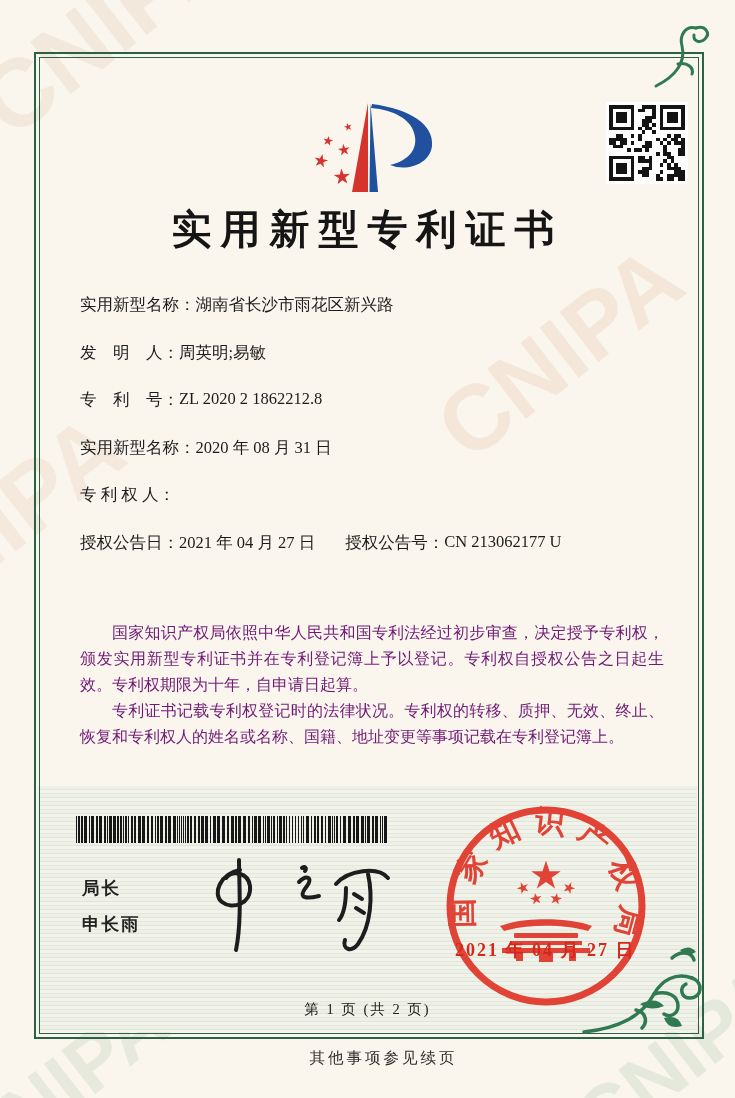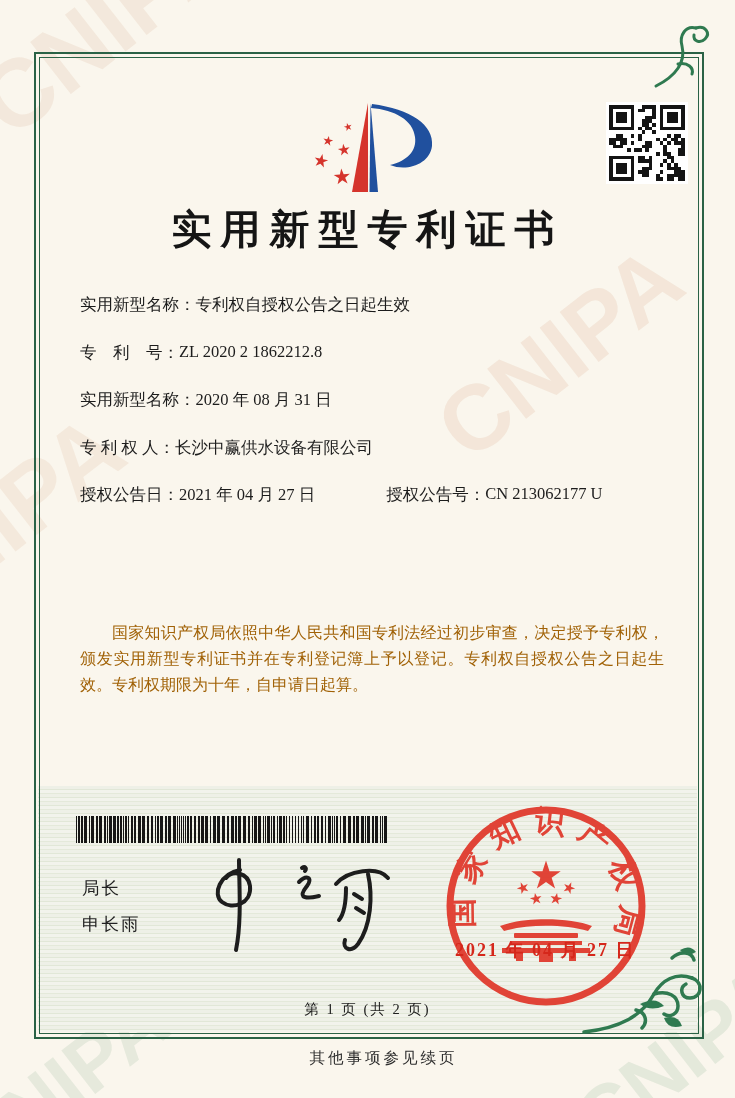--- a/index.html
+++ b/index.html
@@ -17,28 +17,28 @@
   .logo{position:absolute;left:295px;top:101px;}
   .qr{position:absolute;left:606px;top:102px;width:82px;height:82px;background:#fff;
       display:grid;grid-template-columns:repeat(21,1fr);grid-template-rows:repeat(21,1fr);padding:3px;box-sizing:border-box;}
   .qr div{width:100%;height:100%;}
   .qr .on{background:#141414;}
   .title{position:absolute;left:0;top:202px;width:100%;text-align:center;font-size:40px;
       font-weight:bold;letter-spacing:9px;color:#151515;}
   .fields{position:absolute;left:80px;top:294px;width:585px;font-size:16.5px;color:#1c1c1c;}
   .frow{height:47.5px;display:flex;align-items:flex-start;white-space:nowrap;}
   .frow .lab{flex:none;}
-  .frow .sp2{margin-left:71px;}
+  .frow .sp2{margin-left:30px;}
   .paras{position:absolute;left:80px;top:620px;width:584px;font-size:16px;line-height:1.63;
-      color:#a16207;text-align:justify;}
+      color:#701a75;text-align:justify;}
   .paras p{margin:0;text-indent:2em;}
   .barcode{position:absolute;left:76px;top:816px;width:320px;height:27px;font-size:0;}
   .barcode span{display:inline-block;height:100%;background:#161616;vertical-align:top;}
   .signer{position:absolute;left:82px;top:880px;font-size:17.5px;color:#222;line-height:1.0;}
-  .signer div{margin-bottom:18px;letter-spacing:2px;}
+  .signer div{margin-bottom:18px;letter-spacing:2px;font-weight:bold;}
   .sig{position:absolute;left:196px;top:852px;}
   .seal{position:absolute;left:440px;top:800px;width:212px;height:212px;opacity:0.93;}
   .seal-date{position:absolute;left:455px;top:938px;font-size:18px;color:#d5271b;
       letter-spacing:2px;font-weight:bold;white-space:nowrap;}
   .page-num{position:absolute;left:0;top:1000px;width:100%;text-align:center;font-size:14.5px;
       color:#20201f;letter-spacing:2px;}
   .cont-note{position:absolute;left:0;top:1048px;width:100%;text-align:center;font-size:15.5px;
       color:#2e2e2e;letter-spacing:3px;margin-left:16px;}
   .flourish{position:absolute;}
 </style>
@@ -542,44 +542,48 @@
       <div></div>
       <div class="on"></div>
       <div class="on"></div>
     </div>
 
   <div class="title">实用新型专利证书</div>
 
   <div class="fields">
     <div class="frow">
       <span class="lab">实用新型名称：</span>
-      <span>专利权自授权公告之日起生效</span>
+      <span>湖南省长沙市雨花区新兴路</span>
+    </div>
+    <div class="frow">
+      <span class="lab">发　明　人：</span>
+      <span>周英明;易敏</span>
     </div>
     <div class="frow">
       <span class="lab">专　利　号：</span>
       <span>ZL 2020 2 1862212.8</span>
     </div>
     <div class="frow">
       <span class="lab">实用新型名称：</span>
       <span>2020 年 08 月 31 日</span>
     </div>
     <div class="frow">
       <span class="lab">专 利 权 人：</span>
-      <span>长沙中赢供水设备有限公司</span>
     </div>
     <div class="frow">
       <span class="lab">授权公告日：</span>
       <span>2021 年 04 月 27 日</span>
       <span class="lab sp2">授权公告号：</span>
       <span>CN 213062177 U</span>
     </div>
   </div>
 
   <div class="paras">
     <p>国家知识产权局依照中华人民共和国专利法经过初步审查，决定授予专利权，颁发实用新型专利证书并在专利登记簿上予以登记。专利权自授权公告之日起生效。专利权期限为十年，自申请日起算。</p>
+    <p>专利证书记载专利权登记时的法律状况。专利权的转移、质押、无效、终止、恢复和专利权人的姓名或名称、国籍、地址变更等事项记载在专利登记簿上。</p>
   </div>
 
   <div class="barcode"><span style="width: 1px; margin-right: 1px;"></span><span style="width: 2px; margin-right: 1px;"></span><span style="width: 2px; margin-right: 1px;"></span><span style="width: 3px; margin-right: 2px;"></span><span style="width: 1px; margin-right: 1px;"></span><span style="width: 3px; margin-right: 2px;"></span><span style="width: 2px; margin-right: 1px;"></span><span style="width: 3px; margin-right: 2px;"></span><span style="width: 2px; margin-right: 1px;"></span><span style="width: 1px; margin-right: 1px;"></span><span style="width: 3px; margin-right: 1px;"></span><span style="width: 3px; margin-right: 1px;"></span><span style="width: 2px; margin-right: 1px;"></span><span style="width: 2px; margin-right: 1px;"></span><span style="width: 1px; margin-right: 1px;"></span><span style="width: 2px; margin-right: 1px;"></span><span style="width: 1px; margin-right: 2px;"></span><span style="width: 2px; margin-right: 1px;"></span><span style="width: 2px; margin-right: 2px;"></span><span style="width: 3px; margin-right: 1px;"></span><span style="width: 3px; margin-right: 2px;"></span><span style="width: 2px; margin-right: 2px;"></span><span style="width: 2px; margin-right: 2px;"></span><span style="width: 1px; margin-right: 1px;"></span><span style="width: 2px; margin-right: 1px;"></span><span style="width: 3px; margin-right: 2px;"></span><span style="width: 2px; margin-right: 1px;"></span><span style="width: 3px; margin-right: 2px;"></span><span style="width: 3px; margin-right: 1px;"></span><span style="width: 1px; margin-right: 1px;"></span><span style="width: 1px; margin-right: 1px;"></span><span style="width: 1px; margin-right: 1px;"></span><span style="width: 1px; margin-right: 1px;"></span><span style="width: 1px; margin-right: 1px;"></span><span style="width: 2px; margin-right: 1px;"></span><span style="width: 2px; margin-right: 2px;"></span><span style="width: 2px; margin-right: 2px;"></span><span style="width: 2px; margin-right: 1px;"></span><span style="width: 3px; margin-right: 1px;"></span><span style="width: 3px; margin-right: 2px;"></span><span style="width: 1px; margin-right: 2px;"></span><span style="width: 3px; margin-right: 1px;"></span><span style="width: 3px; margin-right: 2px;"></span><span style="width: 3px; margin-right: 2px;"></span><span style="width: 2px; margin-right: 2px;"></span><span style="width: 3px; margin-right: 1px;"></span><span style="width: 2px; margin-right: 1px;"></span><span style="width: 3px; margin-right: 2px;"></span><span style="width: 3px; margin-right: 2px;"></span><span style="width: 2px; margin-right: 2px;"></span><span style="width: 1px; margin-right: 1px;"></span><span style="width: 3px; margin-right: 1px;"></span><span style="width: 3px; margin-right: 2px;"></span><span style="width: 1px; margin-right: 1px;"></span><span style="width: 1px; margin-right: 1px;"></span><span style="width: 3px; margin-right: 1px;"></span><span style="width: 1px; margin-right: 1px;"></span><span style="width: 2px; margin-right: 2px;"></span><span style="width: 1px; margin-right: 1px;"></span><span style="width: 3px; margin-right: 1px;"></span><span style="width: 2px; margin-right: 1px;"></span><span style="width: 1px; margin-right: 2px;"></span><span style="width: 1px; margin-right: 2px;"></span><span style="width: 1px; margin-right: 2px;"></span><span style="width: 1px; margin-right: 2px;"></span><span style="width: 1px; margin-right: 2px;"></span><span style="width: 1px; margin-right: 1px;"></span><span style="width: 1px; margin-right: 2px;"></span><span style="width: 3px; margin-right: 2px;"></span><span style="width: 1px; margin-right: 2px;"></span><span style="width: 2px; margin-right: 1px;"></span><span style="width: 2px; margin-right: 2px;"></span><span style="width: 2px; margin-right: 2px;"></span><span style="width: 1px; margin-right: 2px;"></span><span style="width: 3px; margin-right: 1px;"></span><span style="width: 1px; margin-right: 1px;"></span><span style="width: 1px; margin-right: 1px;"></span><span style="width: 2px; margin-right: 2px;"></span><span style="width: 1px; margin-right: 2px;"></span><span style="width: 3px; margin-right: 2px;"></span><span style="width: 3px; margin-right: 2px;"></span><span style="width: 2px; margin-right: 1px;"></span><span style="width: 3px; margin-right: 2px;"></span><span style="width: 3px; margin-right: 1px;"></span><span style="width: 1px; margin-right: 1px;"></span><span style="width: 3px; margin-right: 2px;"></span><span style="width: 2px; margin-right: 1px;"></span><span style="width: 3px; margin-right: 2px;"></span><span style="width: 1px; margin-right: 1px;"></span><span style="width: 1px; margin-right: 1px;"></span><span style="width: 3px; margin-right: 1px;"></span></div>
 
   <div class="signer">
     <div>局长</div>
     <div>申长雨</div>
   </div>
 
   <svg class="sig" width="215" height="108" viewBox="0 0 215 108">

